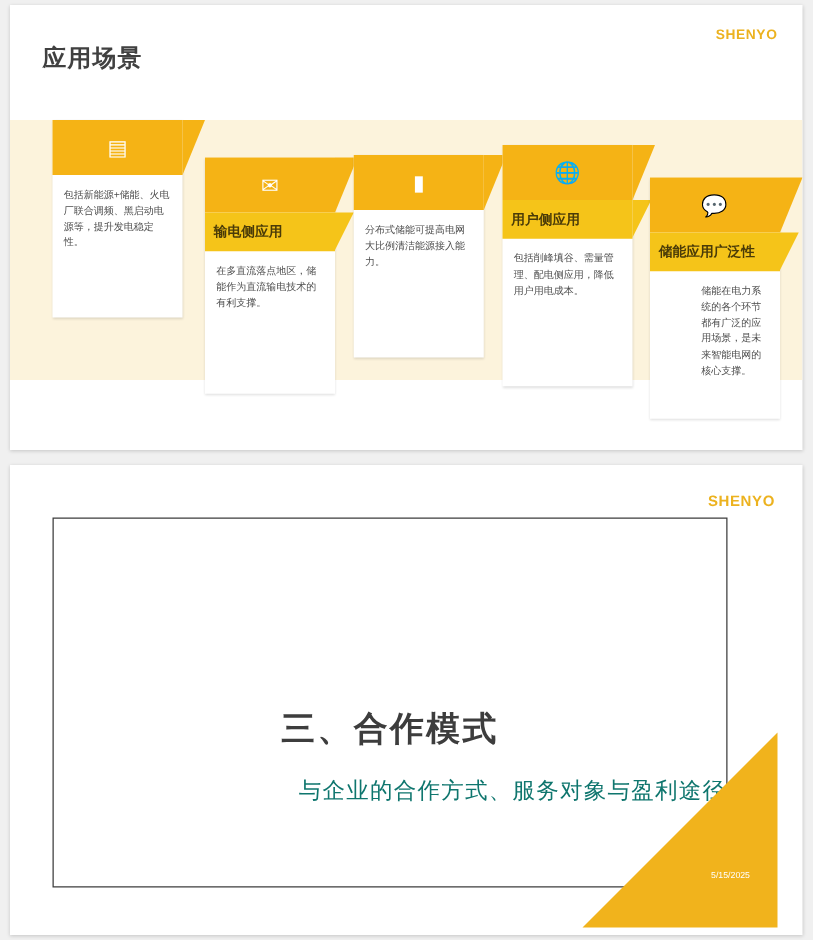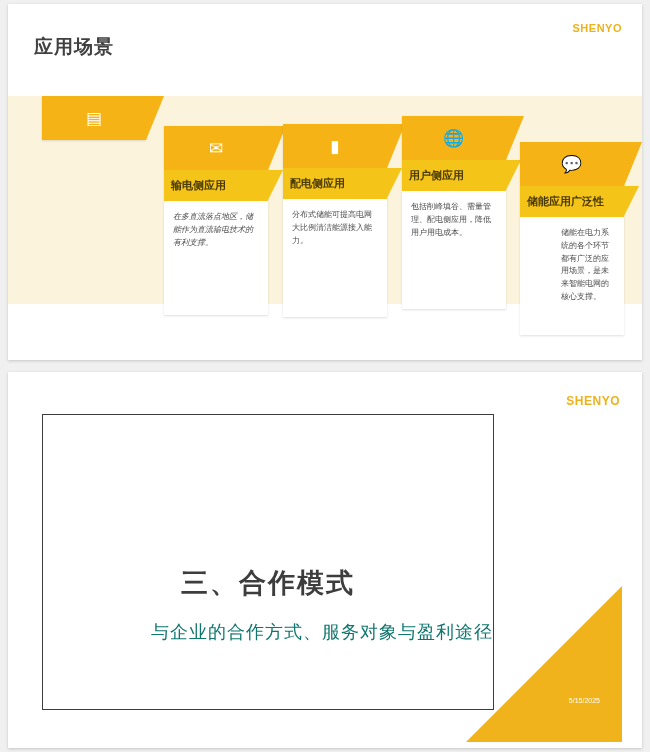--- a/index.html
+++ b/index.html
@@ -110,21 +110,21 @@
     line-height: 1.6;
     color: #4d4d4d;
     padding: 10px 9px 12px 9px;
   }
   .card-1 { left: 34px;  top: 92px;  }
   .card-2 { left: 156px; top: 122px; }
   .card-3 { left: 275px; top: 120px; }
   .card-4 { left: 394px; top: 112px; }
   .card-5 { left: 512px; top: 138px; }
   .card-1 .card-body { min-height: 92px; }
-  .card-2 .card-body { min-height: 92px; font-style: italic; }
+  .card-2 .card-body { min-height: 92px; }
   .card-3 .card-body { min-height: 96px; }
   .card-4 .card-body { min-height: 96px; }
   .card-5 .card-body { min-height: 96px; margin-left: 32px; }
 
   
   #slide-2 {
     width: 634px;
     height: 376px;
     margin: 12px auto 0 auto;
   }
@@ -134,21 +134,21 @@
     top: 22px;
     color: #ecb21f;
     font-size: 12px;
     font-weight: bold;
     letter-spacing: 0.5px;
   }
   .frame {
     position: absolute;
     left: 34px;
     top: 42px;
-    width: 452px;
+    width: 540px;
     height: 296px;
     border: 1px solid #3d3d3d;
     box-sizing: border-box;
   }
   .s2-title {
     position: absolute;
     left: 0;
     right: 0;
     top: 150px;
     text-align: center;
@@ -192,35 +192,35 @@
 
   <div class="brand">SHENYO</div>
   <div class="slide1-title">应用场景</div>
 
   <div class="cards">
 
     <div class="card card-1">
       <div class="card-icon-box">
         <span class="card-icon">▤</span>
       </div>
+      <div class="card-body">包括新能源+储能、火电厂联合调频、黑启动电源等，提升发电稳定性。</div>
     </div>
 
     <div class="card card-2">
       <div class="card-icon-box">
         <span class="card-icon">✉</span>
       </div>
       <div class="card-label">输电侧应用</div>
       <div class="card-body">在多直流落点地区，储能作为直流输电技术的有利支撑。</div>
     </div>
 
     <div class="card card-3">
       <div class="card-icon-box">
         <span class="card-icon">▮</span>
       </div>
-      <div class="card-label">配电侧应用</div>
       <div class="card-body">分布式储能可提高电网大比例清洁能源接入能力。</div>
     </div>
 
     <div class="card card-4">
       <div class="card-icon-box">
         <span class="card-icon">🌐</span>
       </div>
       <div class="card-label">用户侧应用</div>
       <div class="card-body">包括削峰填谷、需量管理、配电侧应用，降低用户用电成本。</div>
     </div>

